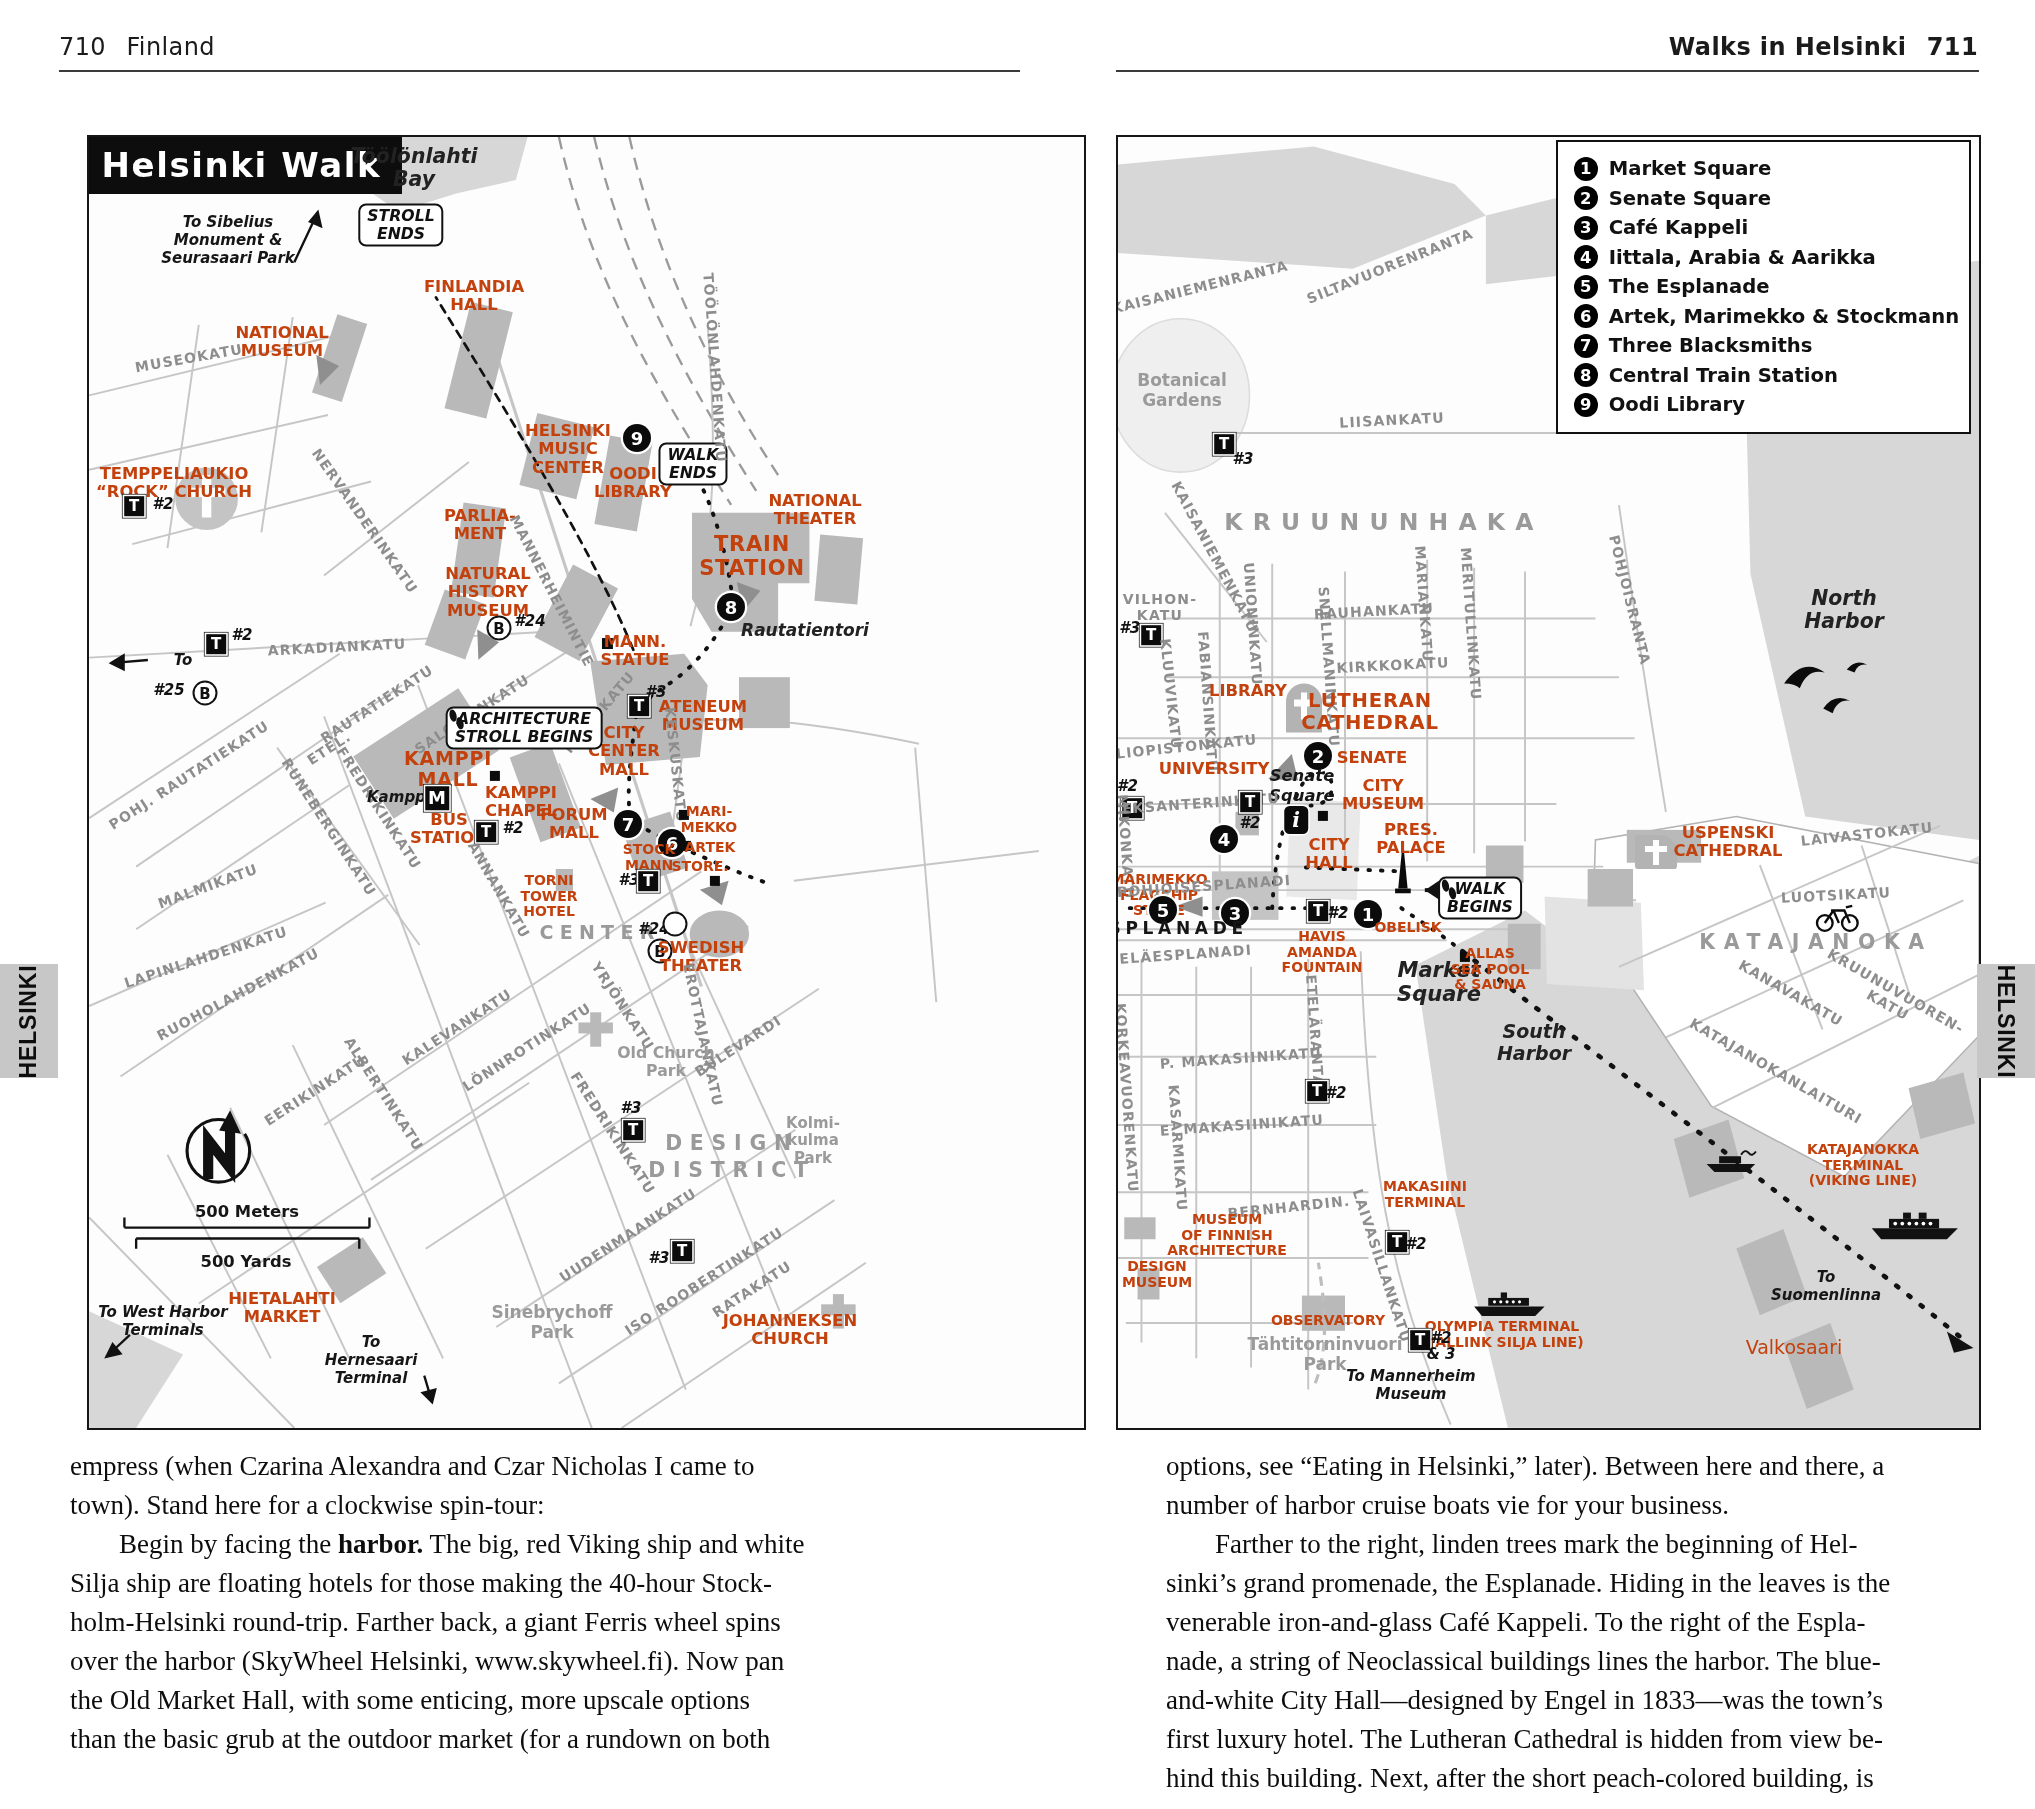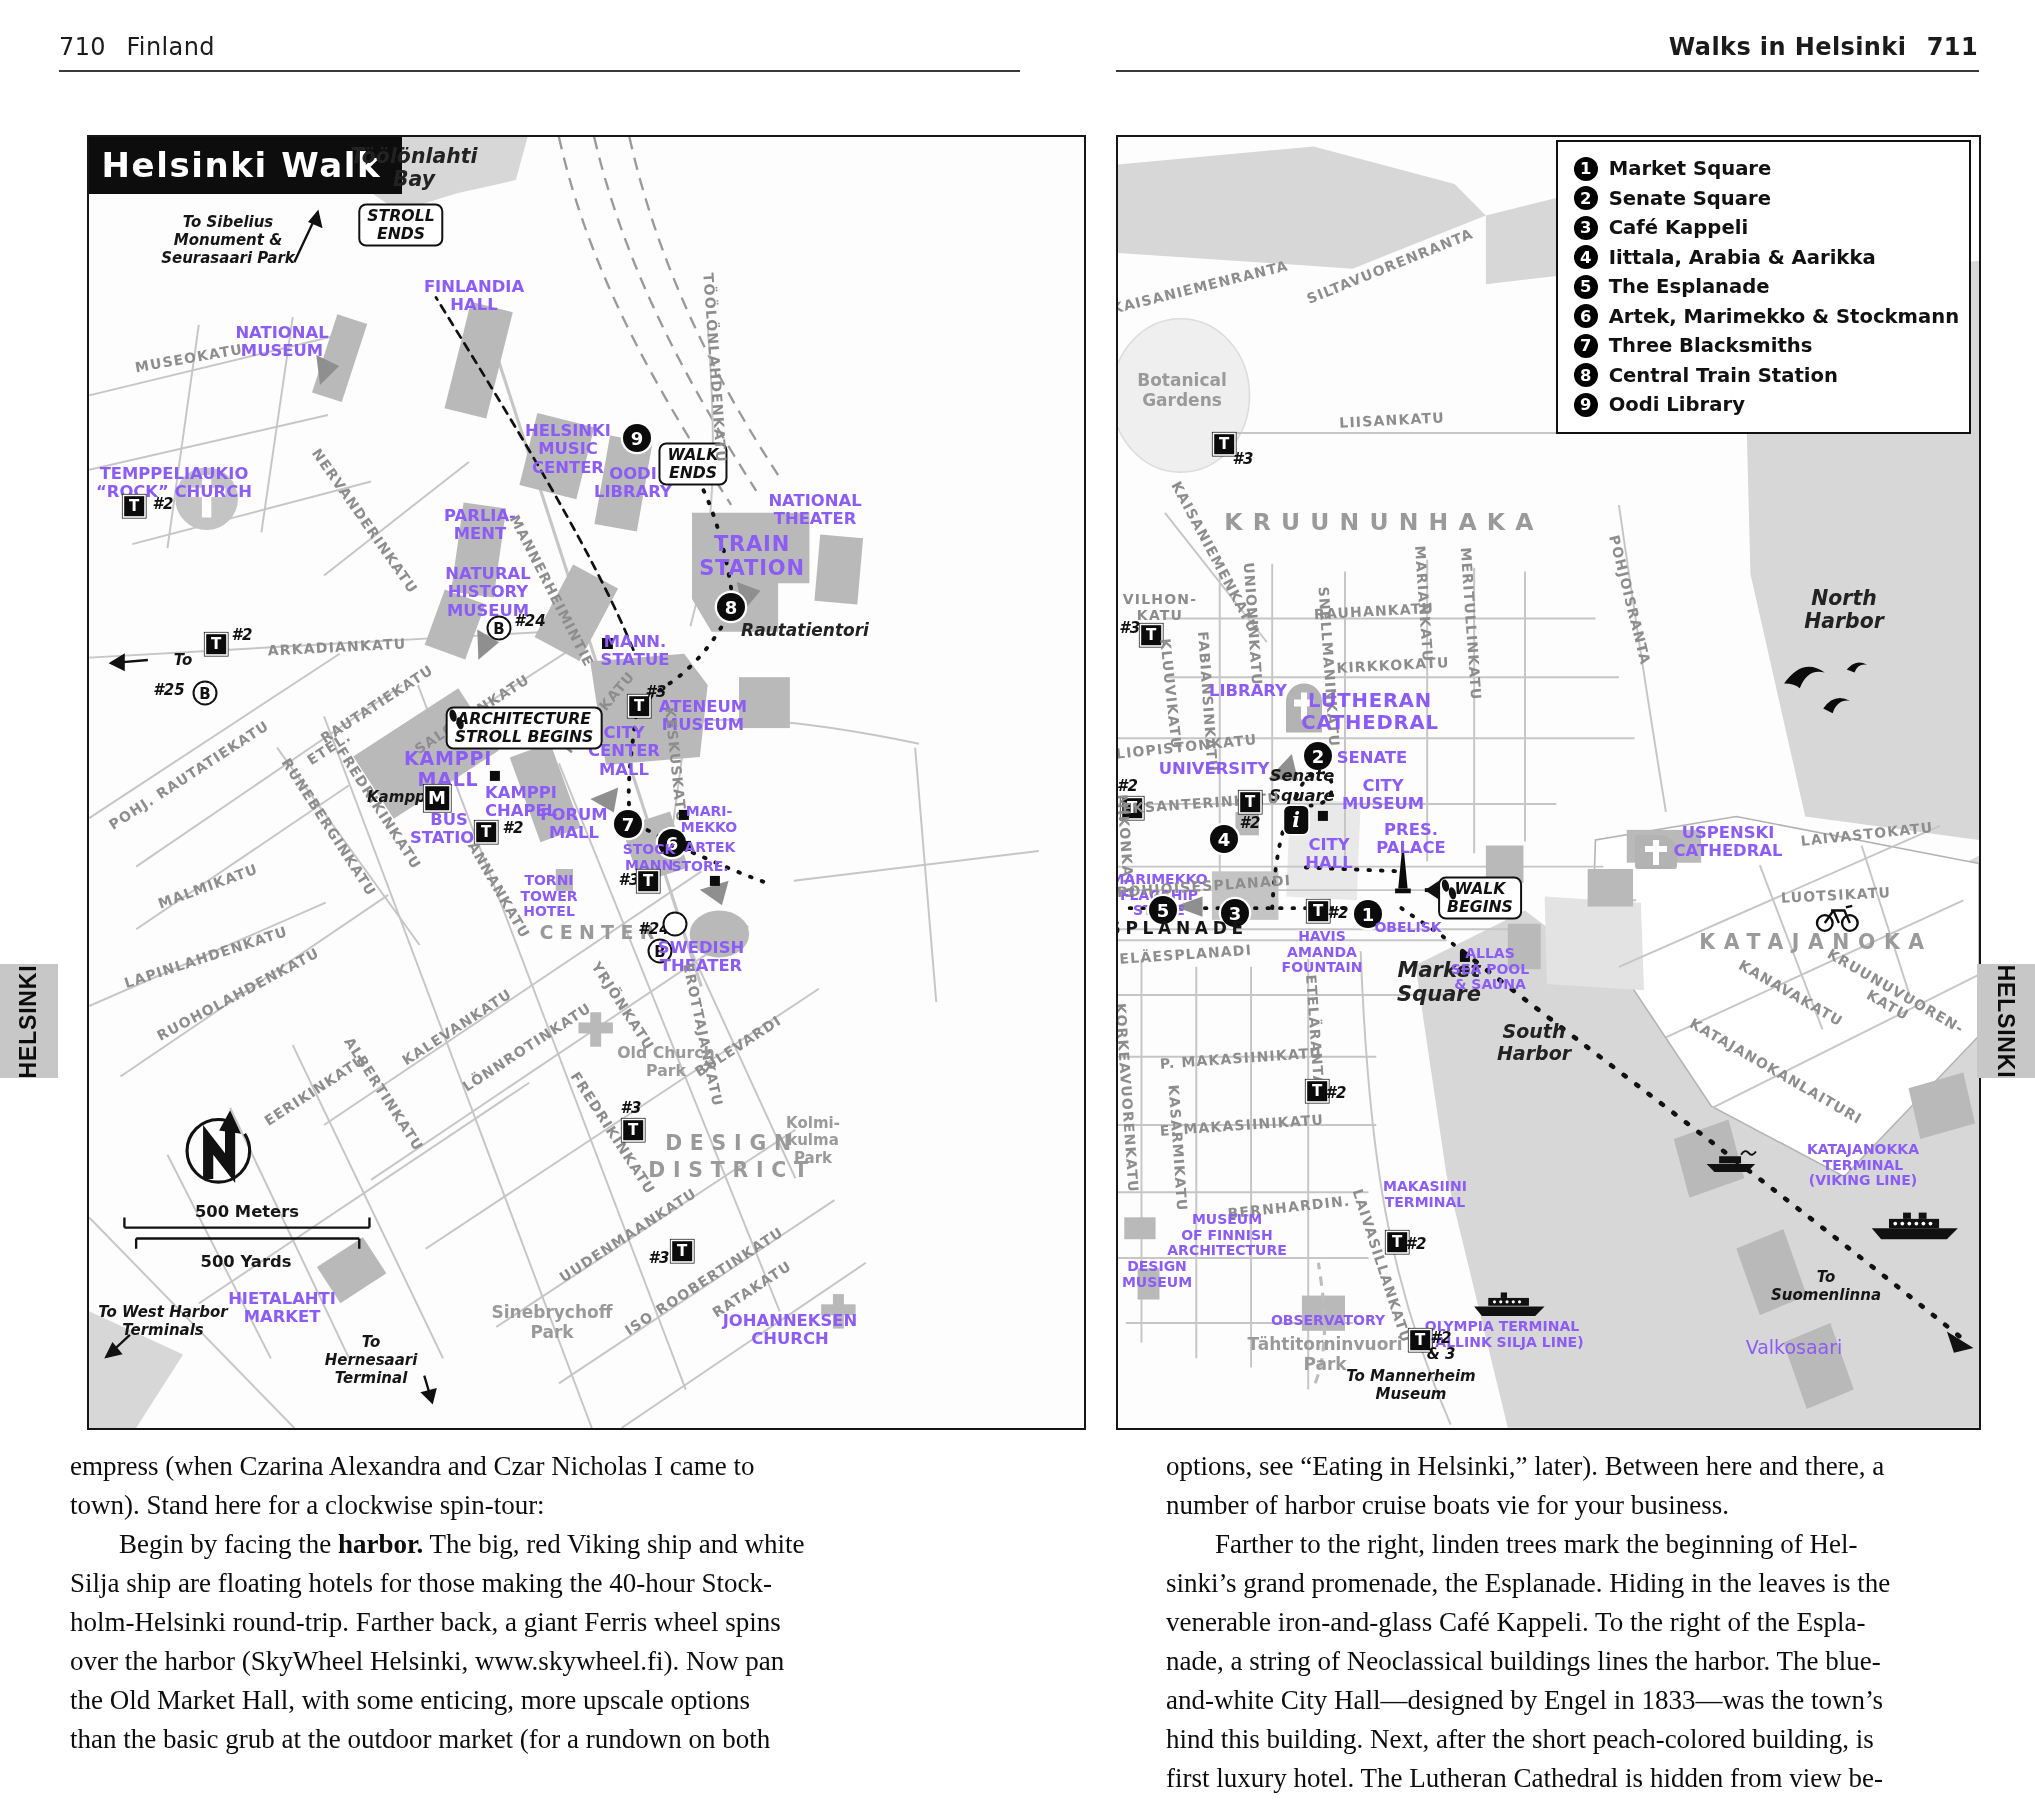--- a/index.html
+++ b/index.html
@@ -7,21 +7,21 @@
         font-family:"DejaVu Sans",sans-serif;}
   
   .hdr{position:absolute;top:33px;font:400 24px "DejaVu Sans",sans-serif;color:#1b1b1b;letter-spacing:0.4px;}
   .hdr b{font-weight:700;}
   .hdr .gap{display:inline-block;width:20.4px;}
   .rule{position:absolute;height:1.6px;background:#3a3a3a;top:70px;}
   
   .map{position:absolute;top:135px;border:2.3px solid #161616;background:#fdfdfd;overflow:hidden;}
   .map svg{position:absolute;left:0;top:0;}
   
-  .lbl{position:absolute;font:700 16.4px "DejaVu Sans",sans-serif;color:#8b5cf6;text-align:center;
+  .lbl{position:absolute;font:700 16.4px "DejaVu Sans",sans-serif;color:#c2410c;text-align:center;
        line-height:1.12;white-space:pre-line;transform:translate(-50%,-50%);}
   .sm{font-size:14px;}
   .big{font-size:21px;letter-spacing:0.8px;}
   .street{position:absolute;font:700 14px "DejaVu Sans",sans-serif;color:#8d8d8d;letter-spacing:1.2px;
        white-space:pre;transform:translate(-50%,-50%);}
   .street2{white-space:pre-line;text-align:center;}
   .area{position:absolute;font:700 20.4px "DejaVu Sans",sans-serif;color:#9a9a9a;letter-spacing:7.8px;
        white-space:pre-line;text-align:center;line-height:1.3;transform:translate(-50%,-50%);}
   .area-dark{position:absolute;font:700 17px "DejaVu Sans",sans-serif;color:#161616;letter-spacing:4.7px;
        transform:translate(-50%,-50%);white-space:pre;}
@@ -685,18 +685,18 @@
     <div class="ln">than the basic grub at the outdoor market (for a rundown on both</div>
   </div>
   <div class="col" style="left:1166px;">
     <div class="ln">options, see “Eating in Helsinki,” later). Between here and there, a</div>
     <div class="ln">number of harbor cruise boats vie for your business.</div>
     <div class="ln ind">Farther to the right, linden trees mark the beginning of Hel-</div>
     <div class="ln">sinki’s grand promenade, the Esplanade. Hiding in the leaves is the</div>
     <div class="ln">venerable iron-and-glass Café Kappeli. To the right of the Espla-</div>
     <div class="ln">nade, a string of Neoclassical buildings lines the harbor. The blue-</div>
     <div class="ln">and-white City Hall—designed by Engel in 1833—was the town’s</div>
+    <div class="ln">first luxury hotel. The Lutheran Cathedral is hidden from view be-</div>
     <div class="ln">hind this building. Next, after the short peach-colored building, is</div>
-    <div class="ln">first luxury hotel. The Lutheran Cathedral is hidden from view be-</div>
   </div>
 
 </div>
 
 
 </body></html>

